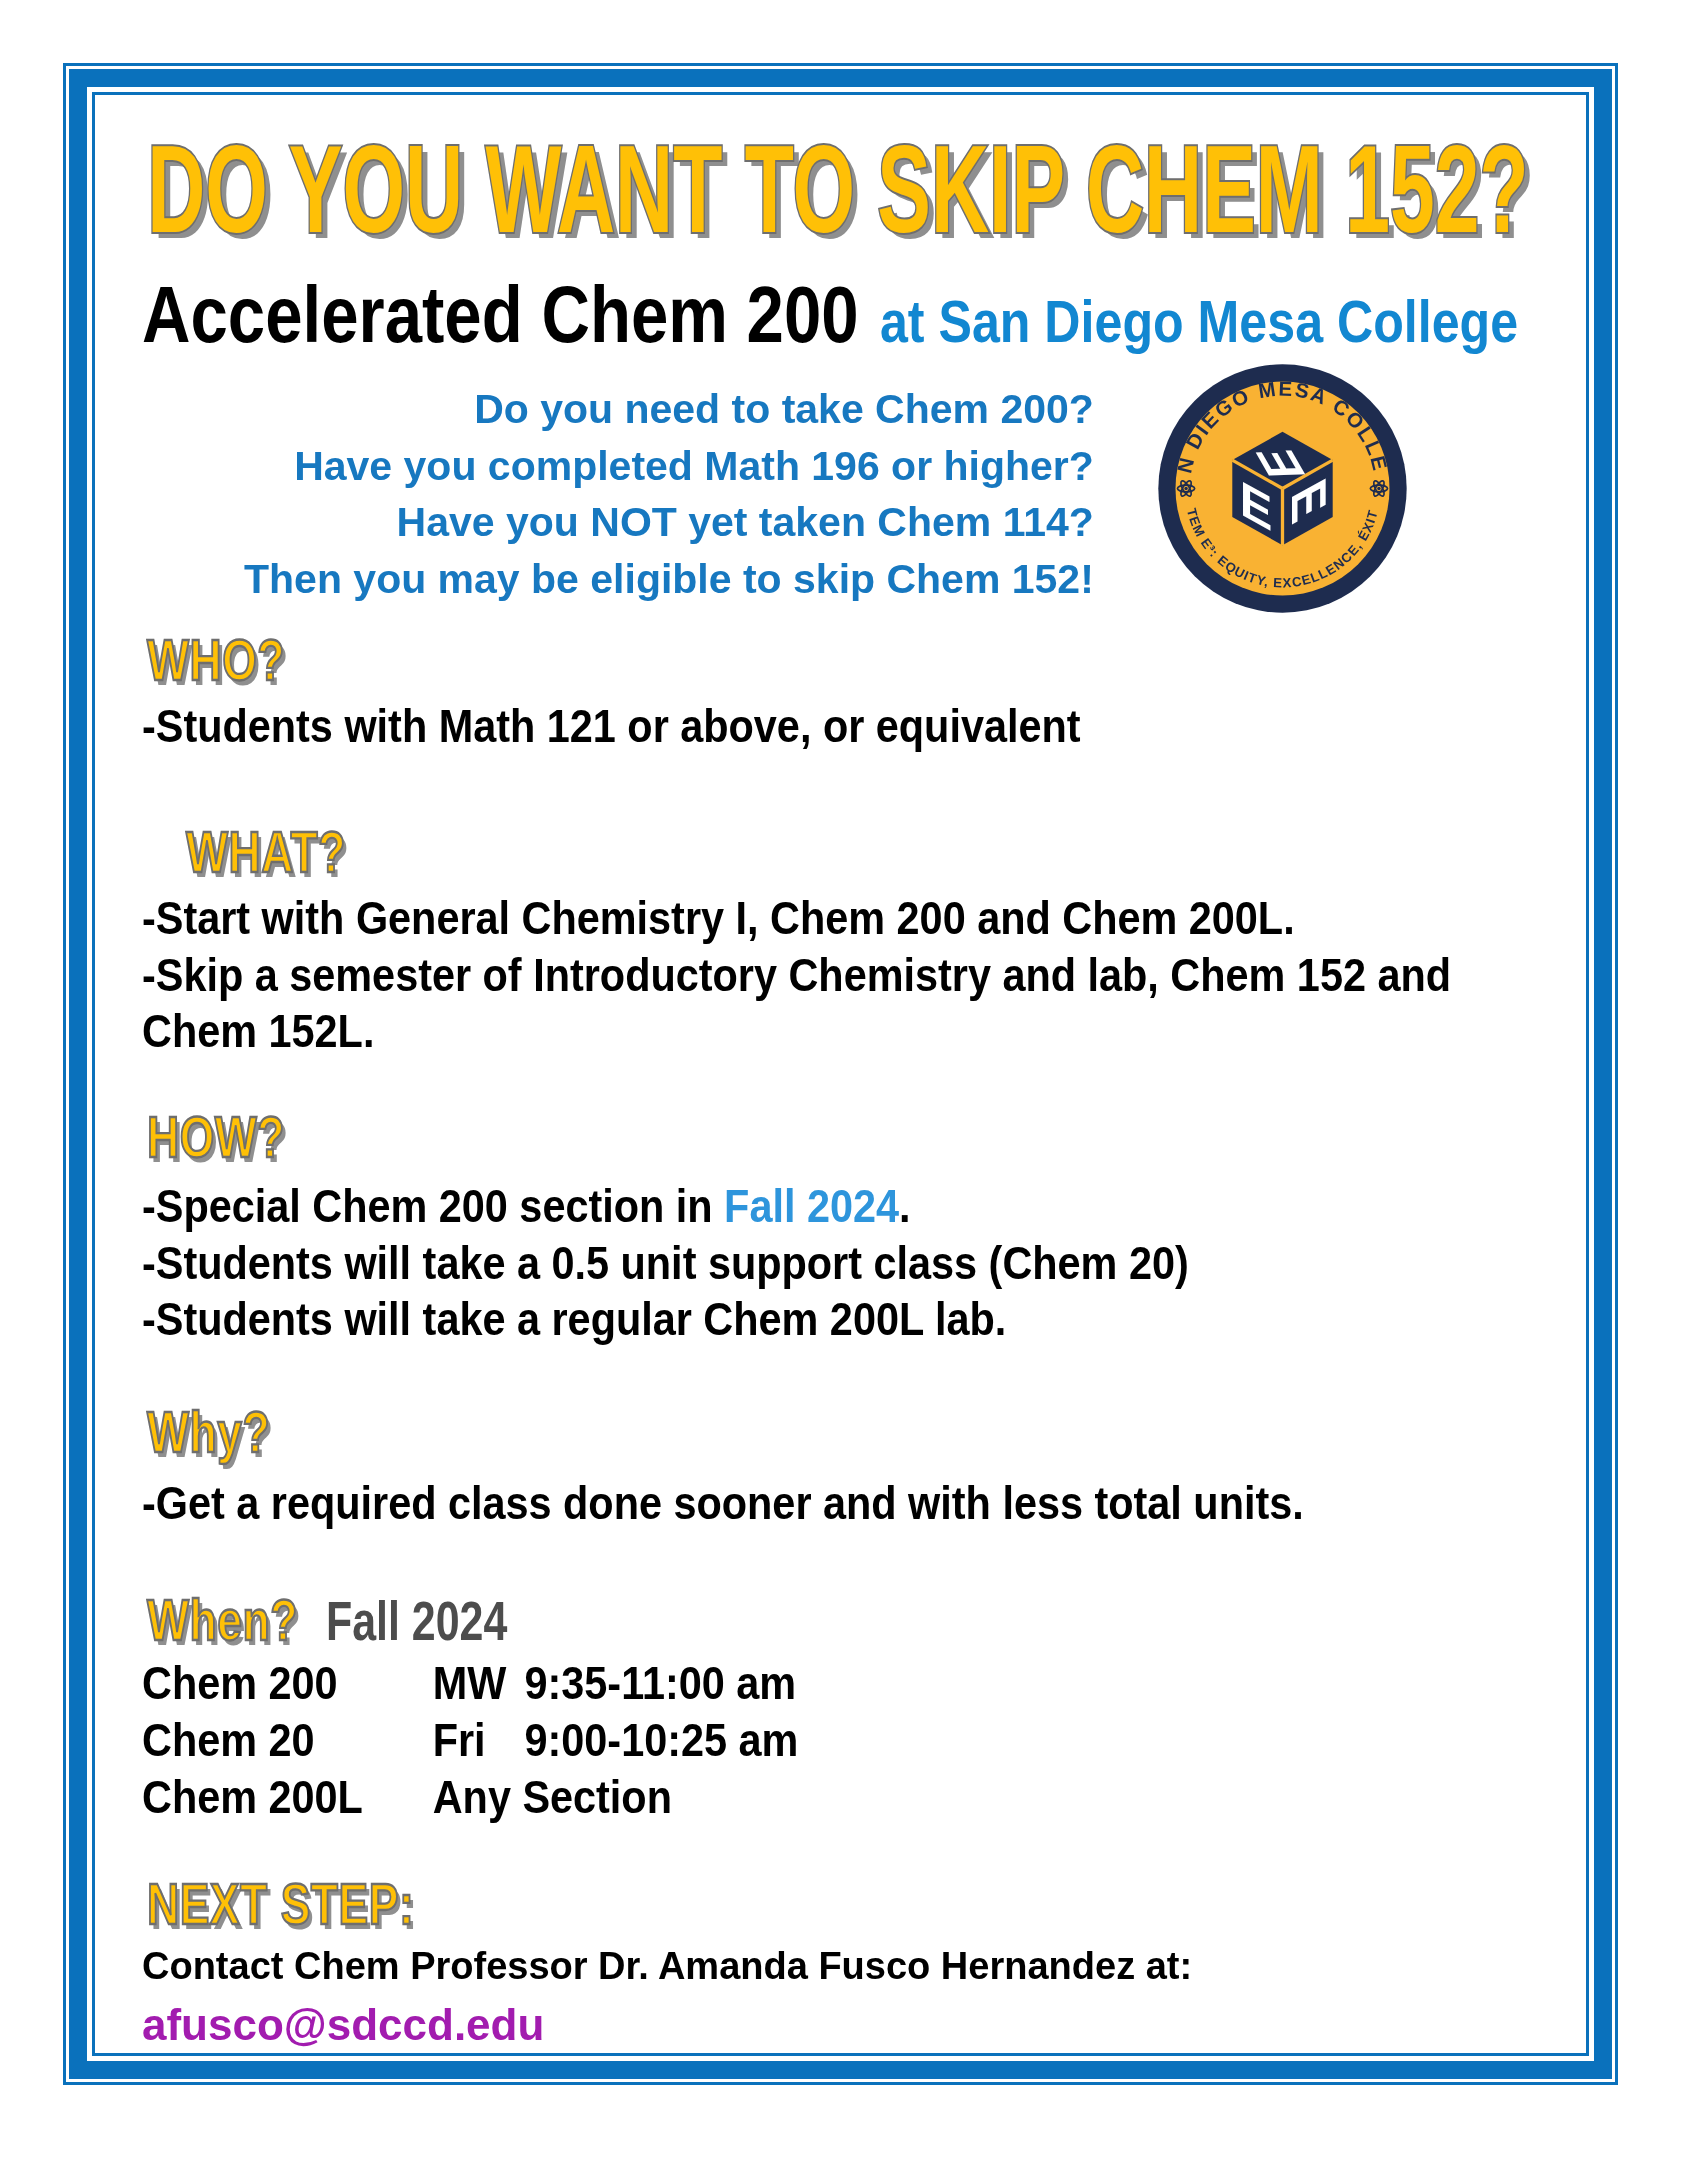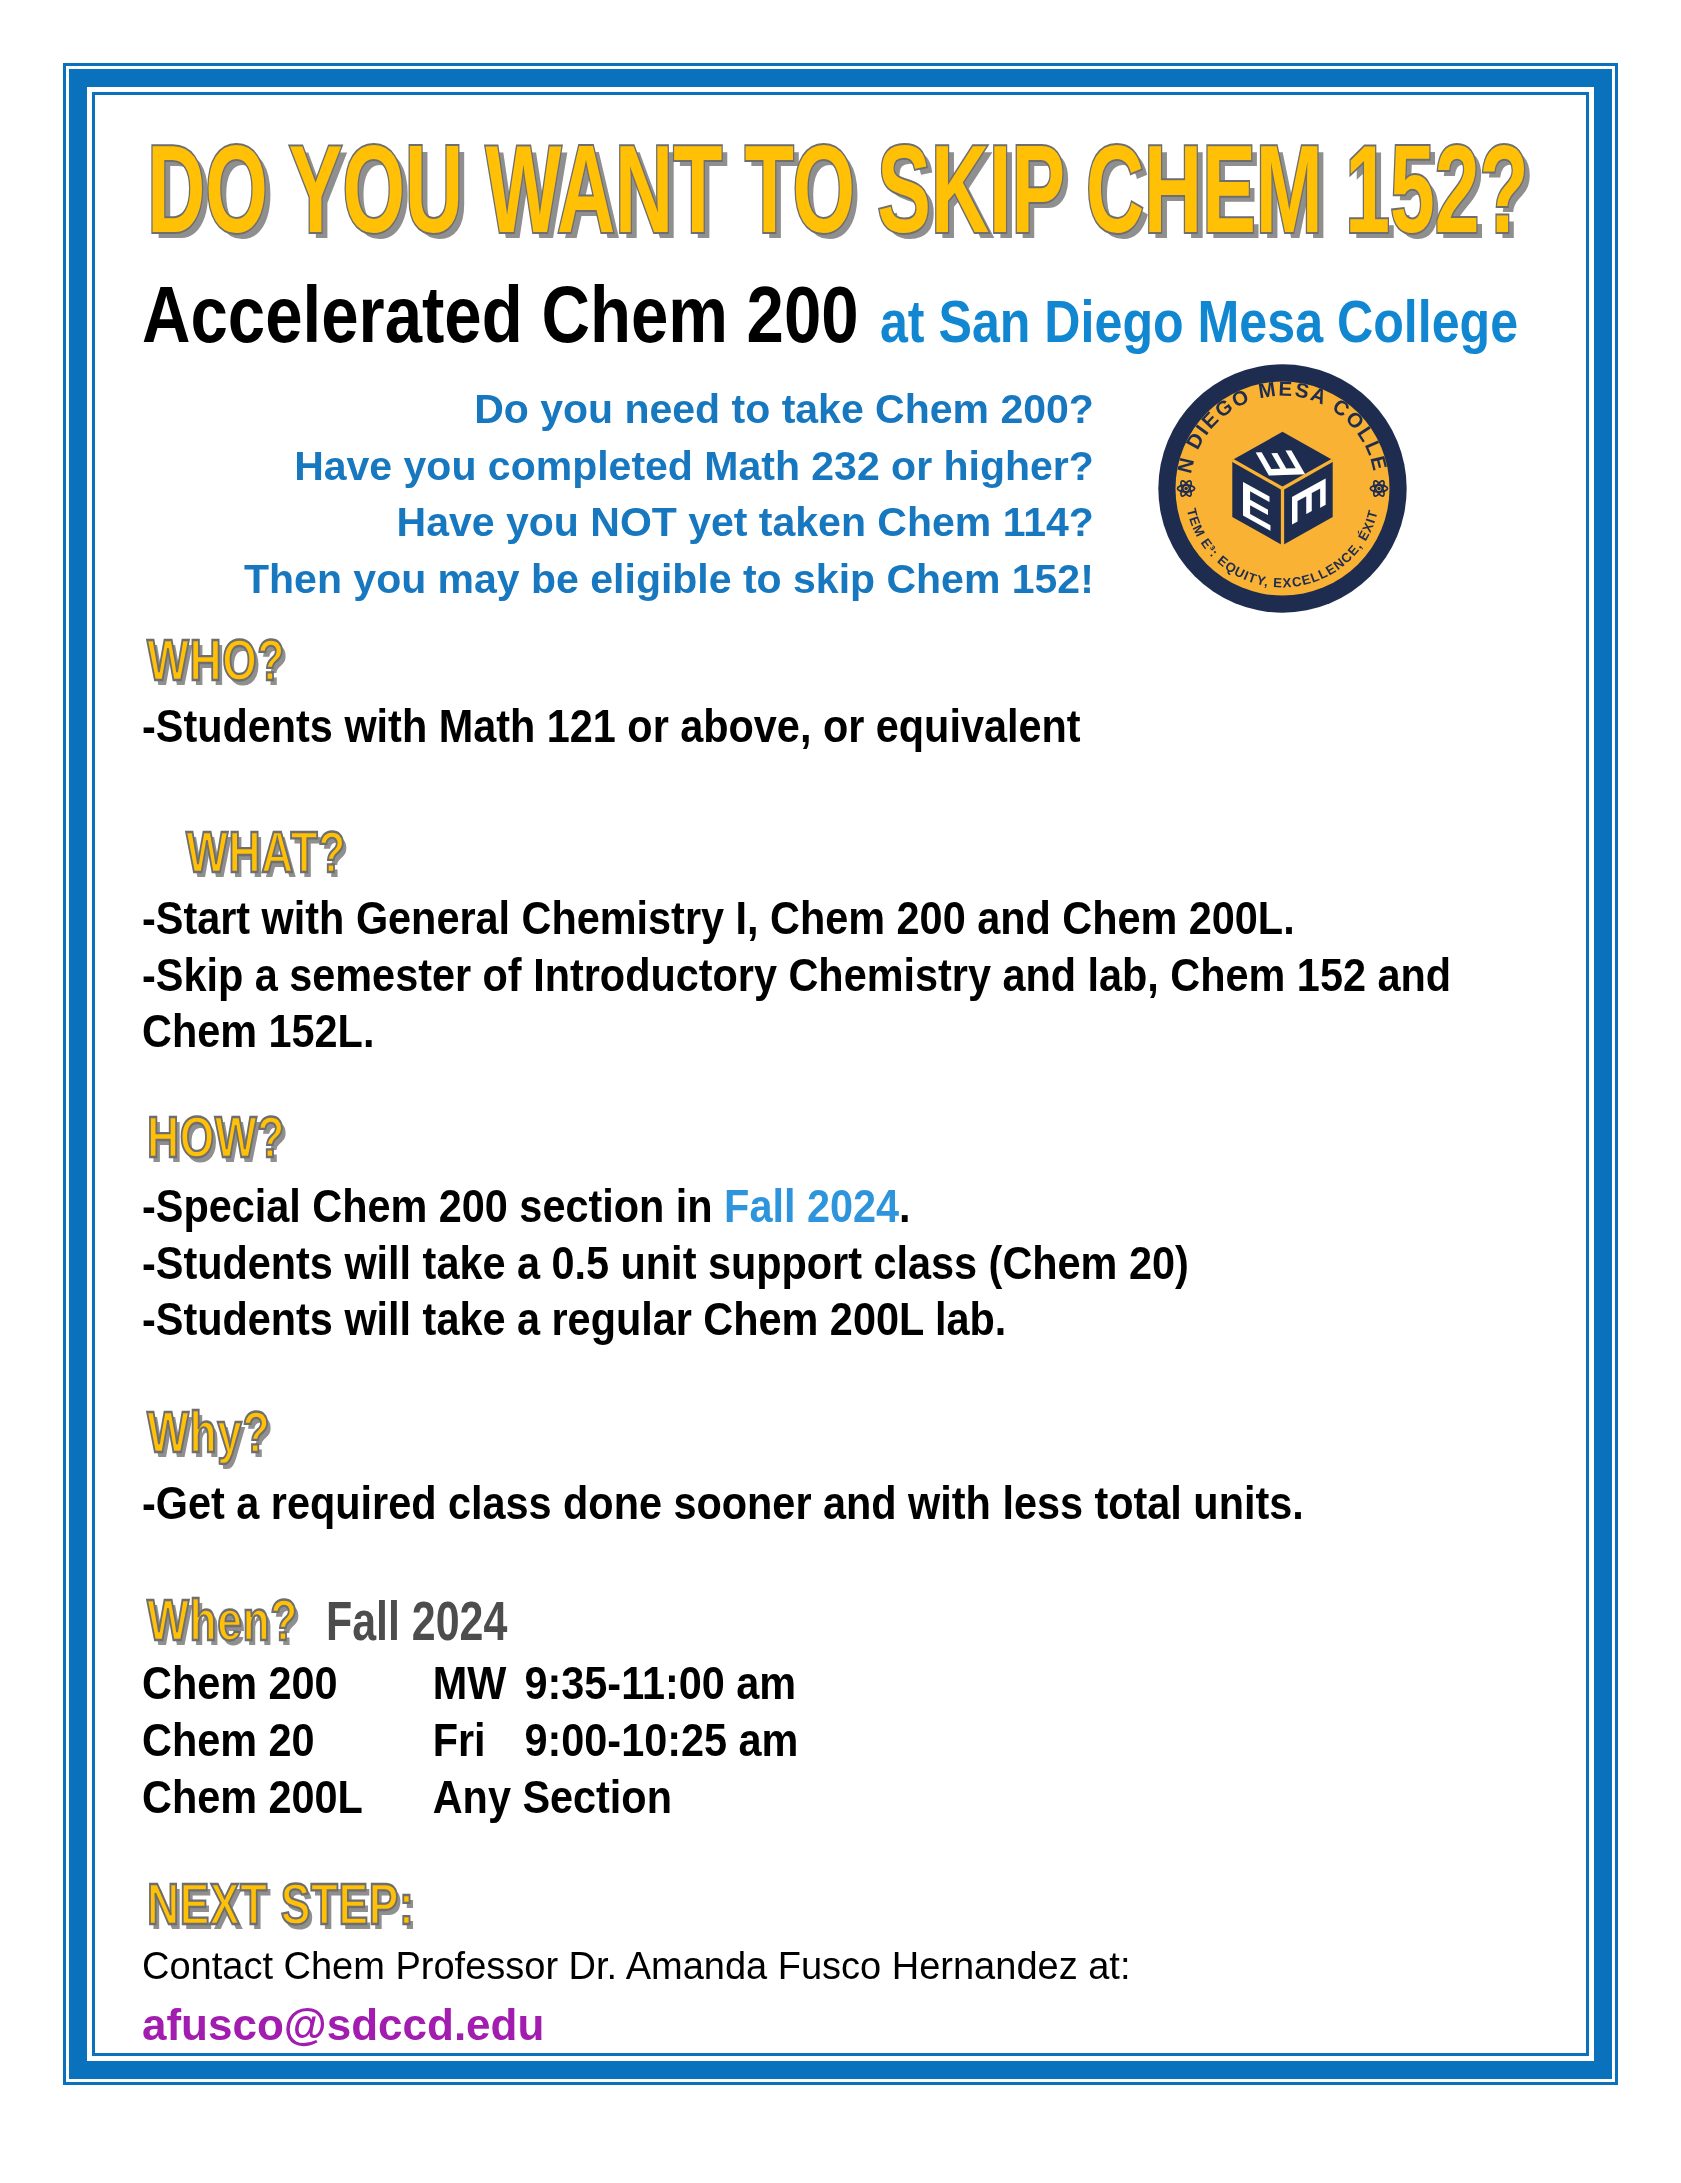--- a/index.html
+++ b/index.html
@@ -47,21 +47,21 @@
 
   .subtitle-row { white-space:nowrap; }
   .subtitle-main { font-size:79px; font-weight:bold; color:#000; }
   .subtitle-loc  { font-size:59px; font-weight:bold; color:#1287d1; margin-left:25px; }
 
   .sched { width:1556px; transform:scaleX(0.9); transform-origin:left top; }
   .sched-row { display:flex; font-size:46px; font-weight:bold; color:#000; line-height:1.24; white-space:nowrap; }
   .sched-course { flex:0 0 323px; }
   .sched-day { flex:0 0 102px; }
 
-  .contact-line { font-size:38px; font-weight:normal; color:#000; }
+  .contact-line { font-size:38px; font-weight:bold; color:#000; }
   .email-line { font-size:44px; font-weight:bold; color:#a21caf; margin-top:12px; }
 
   svg text { font-family:"Liberation Sans", sans-serif; }
 </style>
 </head>
 <body>
 
 <div class="page">
 
   <div class="frame-outer"></div>
@@ -78,21 +78,21 @@
     </div>
 
     <div class="abs" style="left:0; top:170px;">
       <span class="condense-85 subtitle-row">
         <span class="subtitle-main">Accelerated Chem 200</span><span class="subtitle-loc">at San Diego Mesa College</span>
       </span>
     </div>
 
     <div class="abs intro-block" style="left:102px; top:282px;">
       <div>Do you need to take Chem 200?</div>
-      <div>Have you completed Math 232 or higher?</div>
+      <div>Have you completed Math 196 or higher?</div>
       <div>Have you NOT yet taken Chem 114?</div>
       <div>Then you may be eligible to skip Chem 152!</div>
     </div>
 
     <div class="abs" style="left:1015px; top:264px;">
       <svg width="251" height="251" viewBox="0 0 380 380">
         <defs>
           <path id="arcTop" d="M 52,166 A 140 140 0 0 1 328,166" fill="none"></path>
           <path id="arcBottom" d="M 44,216 A 148 148 0 0 0 336,216" fill="none"></path>
           <g id="atom" stroke="#1e2c4f" stroke-width="2.6" fill="none">

